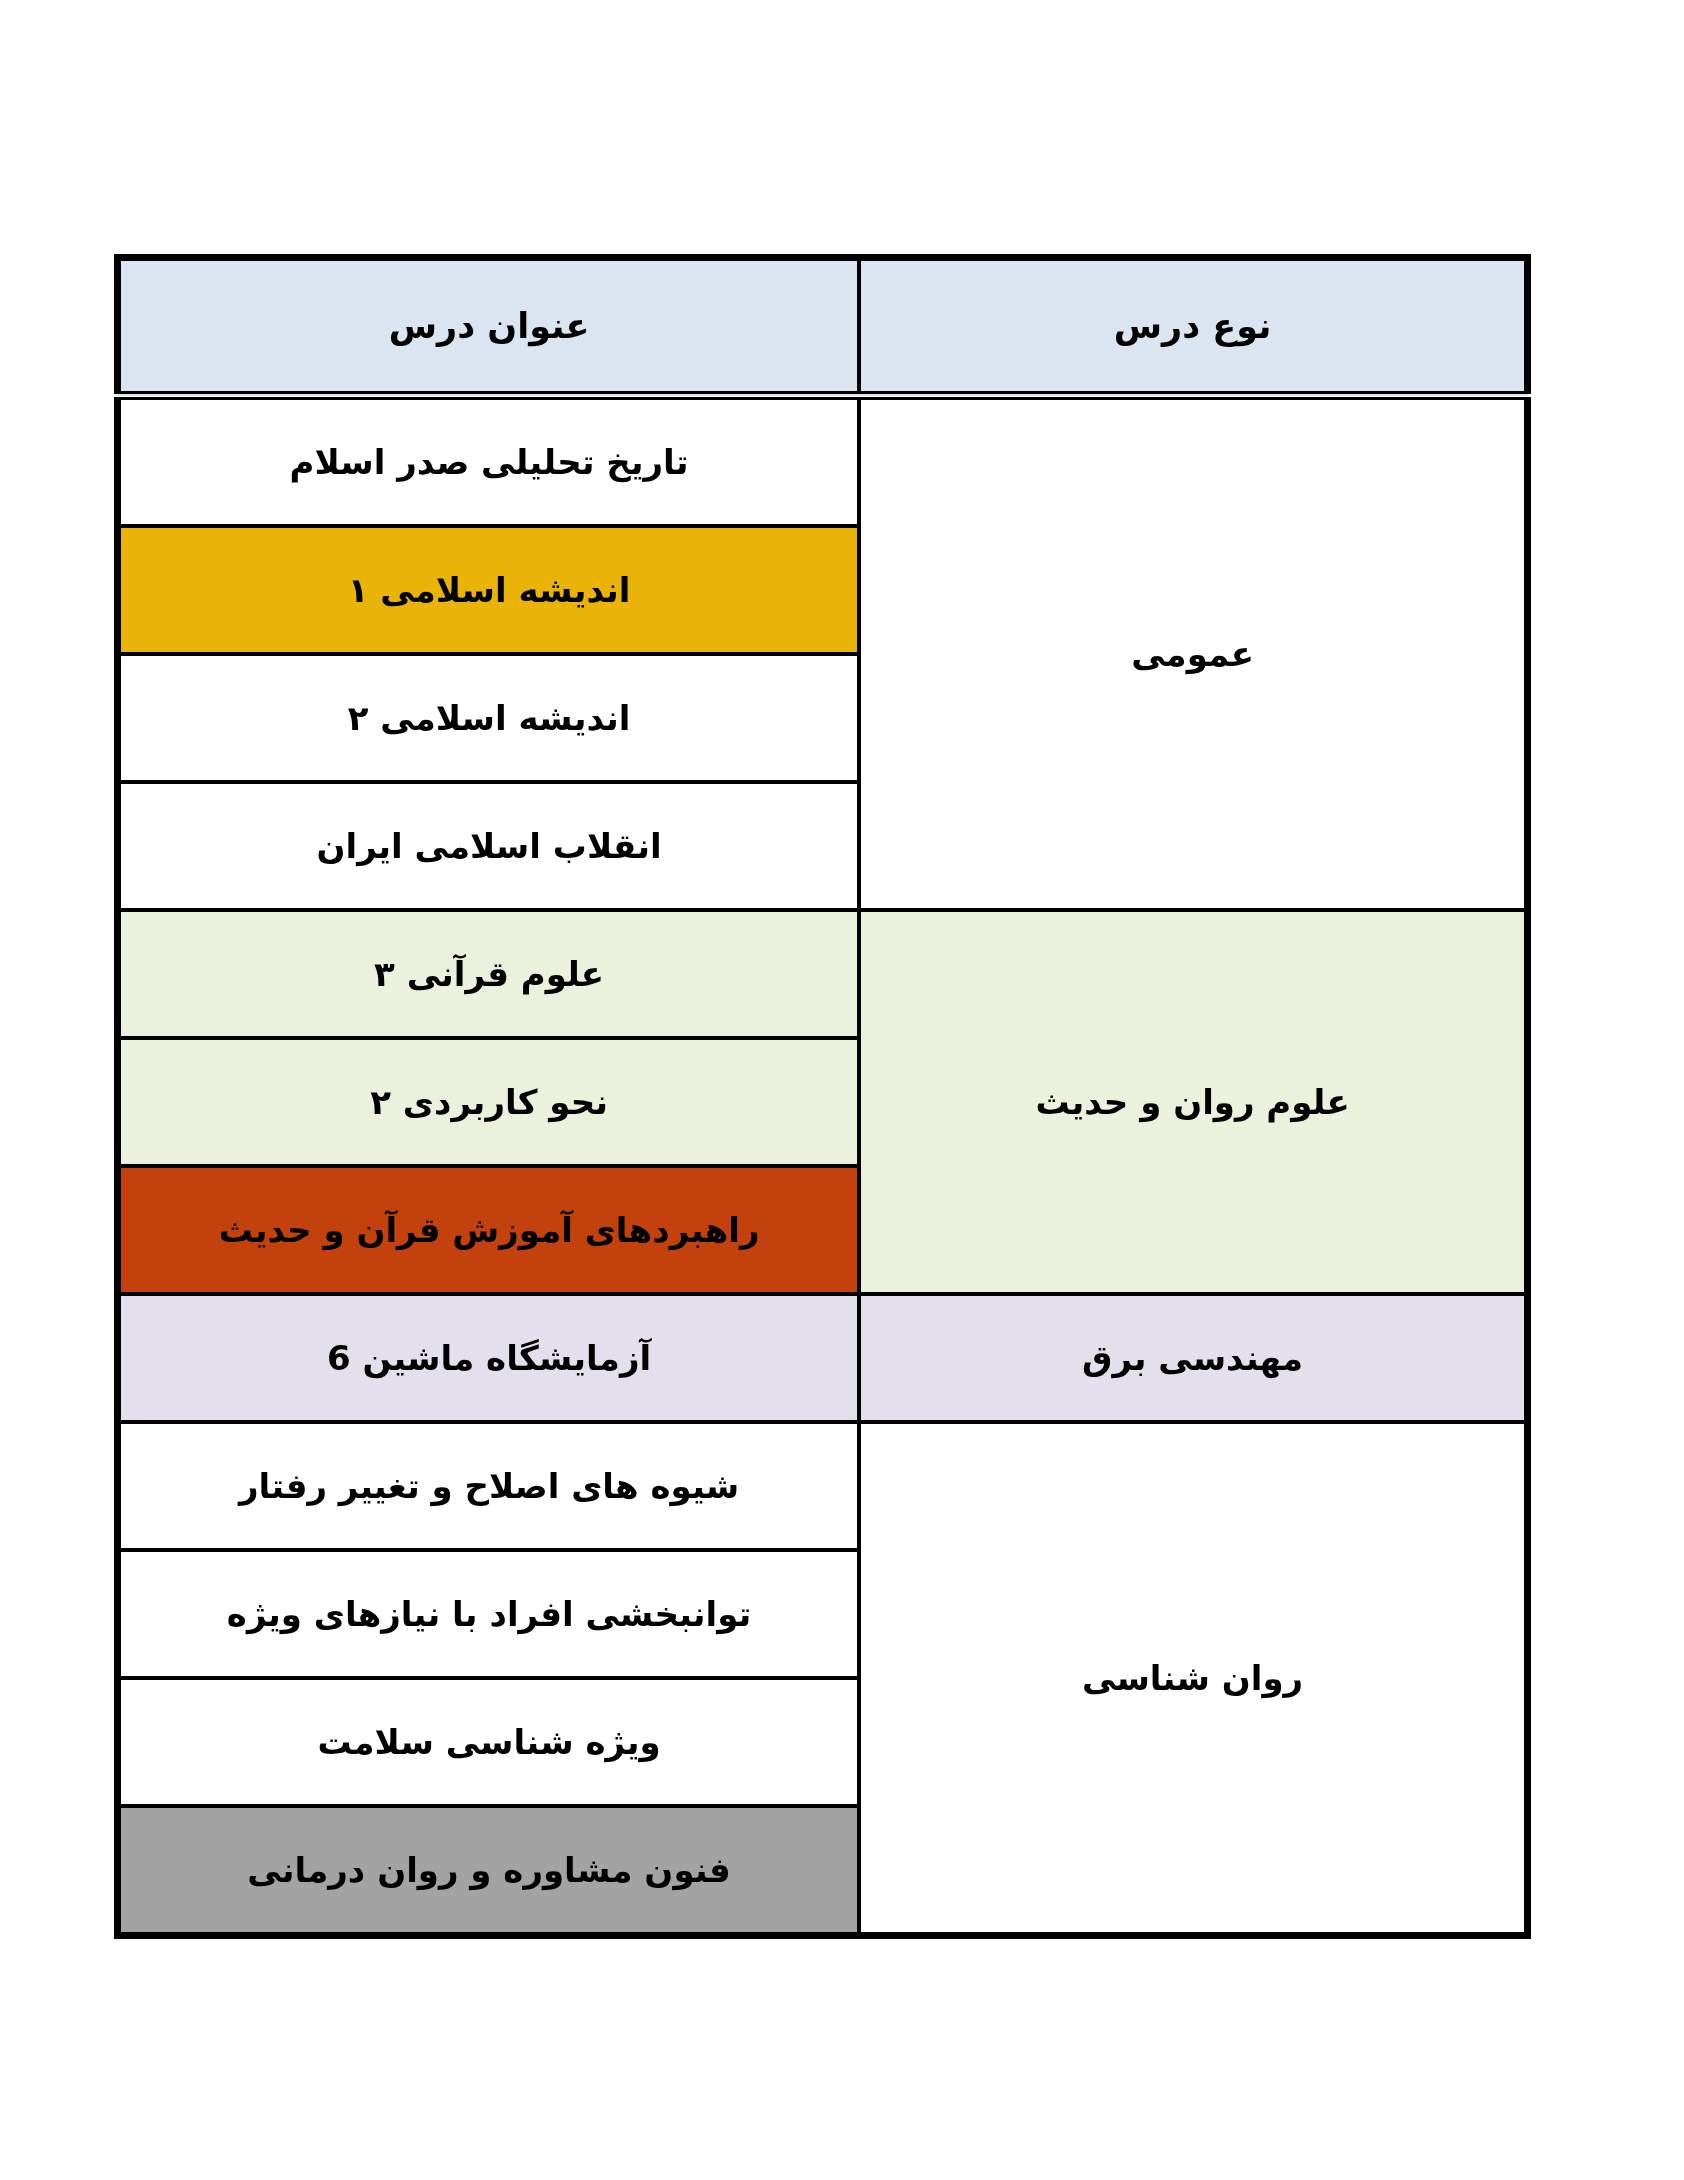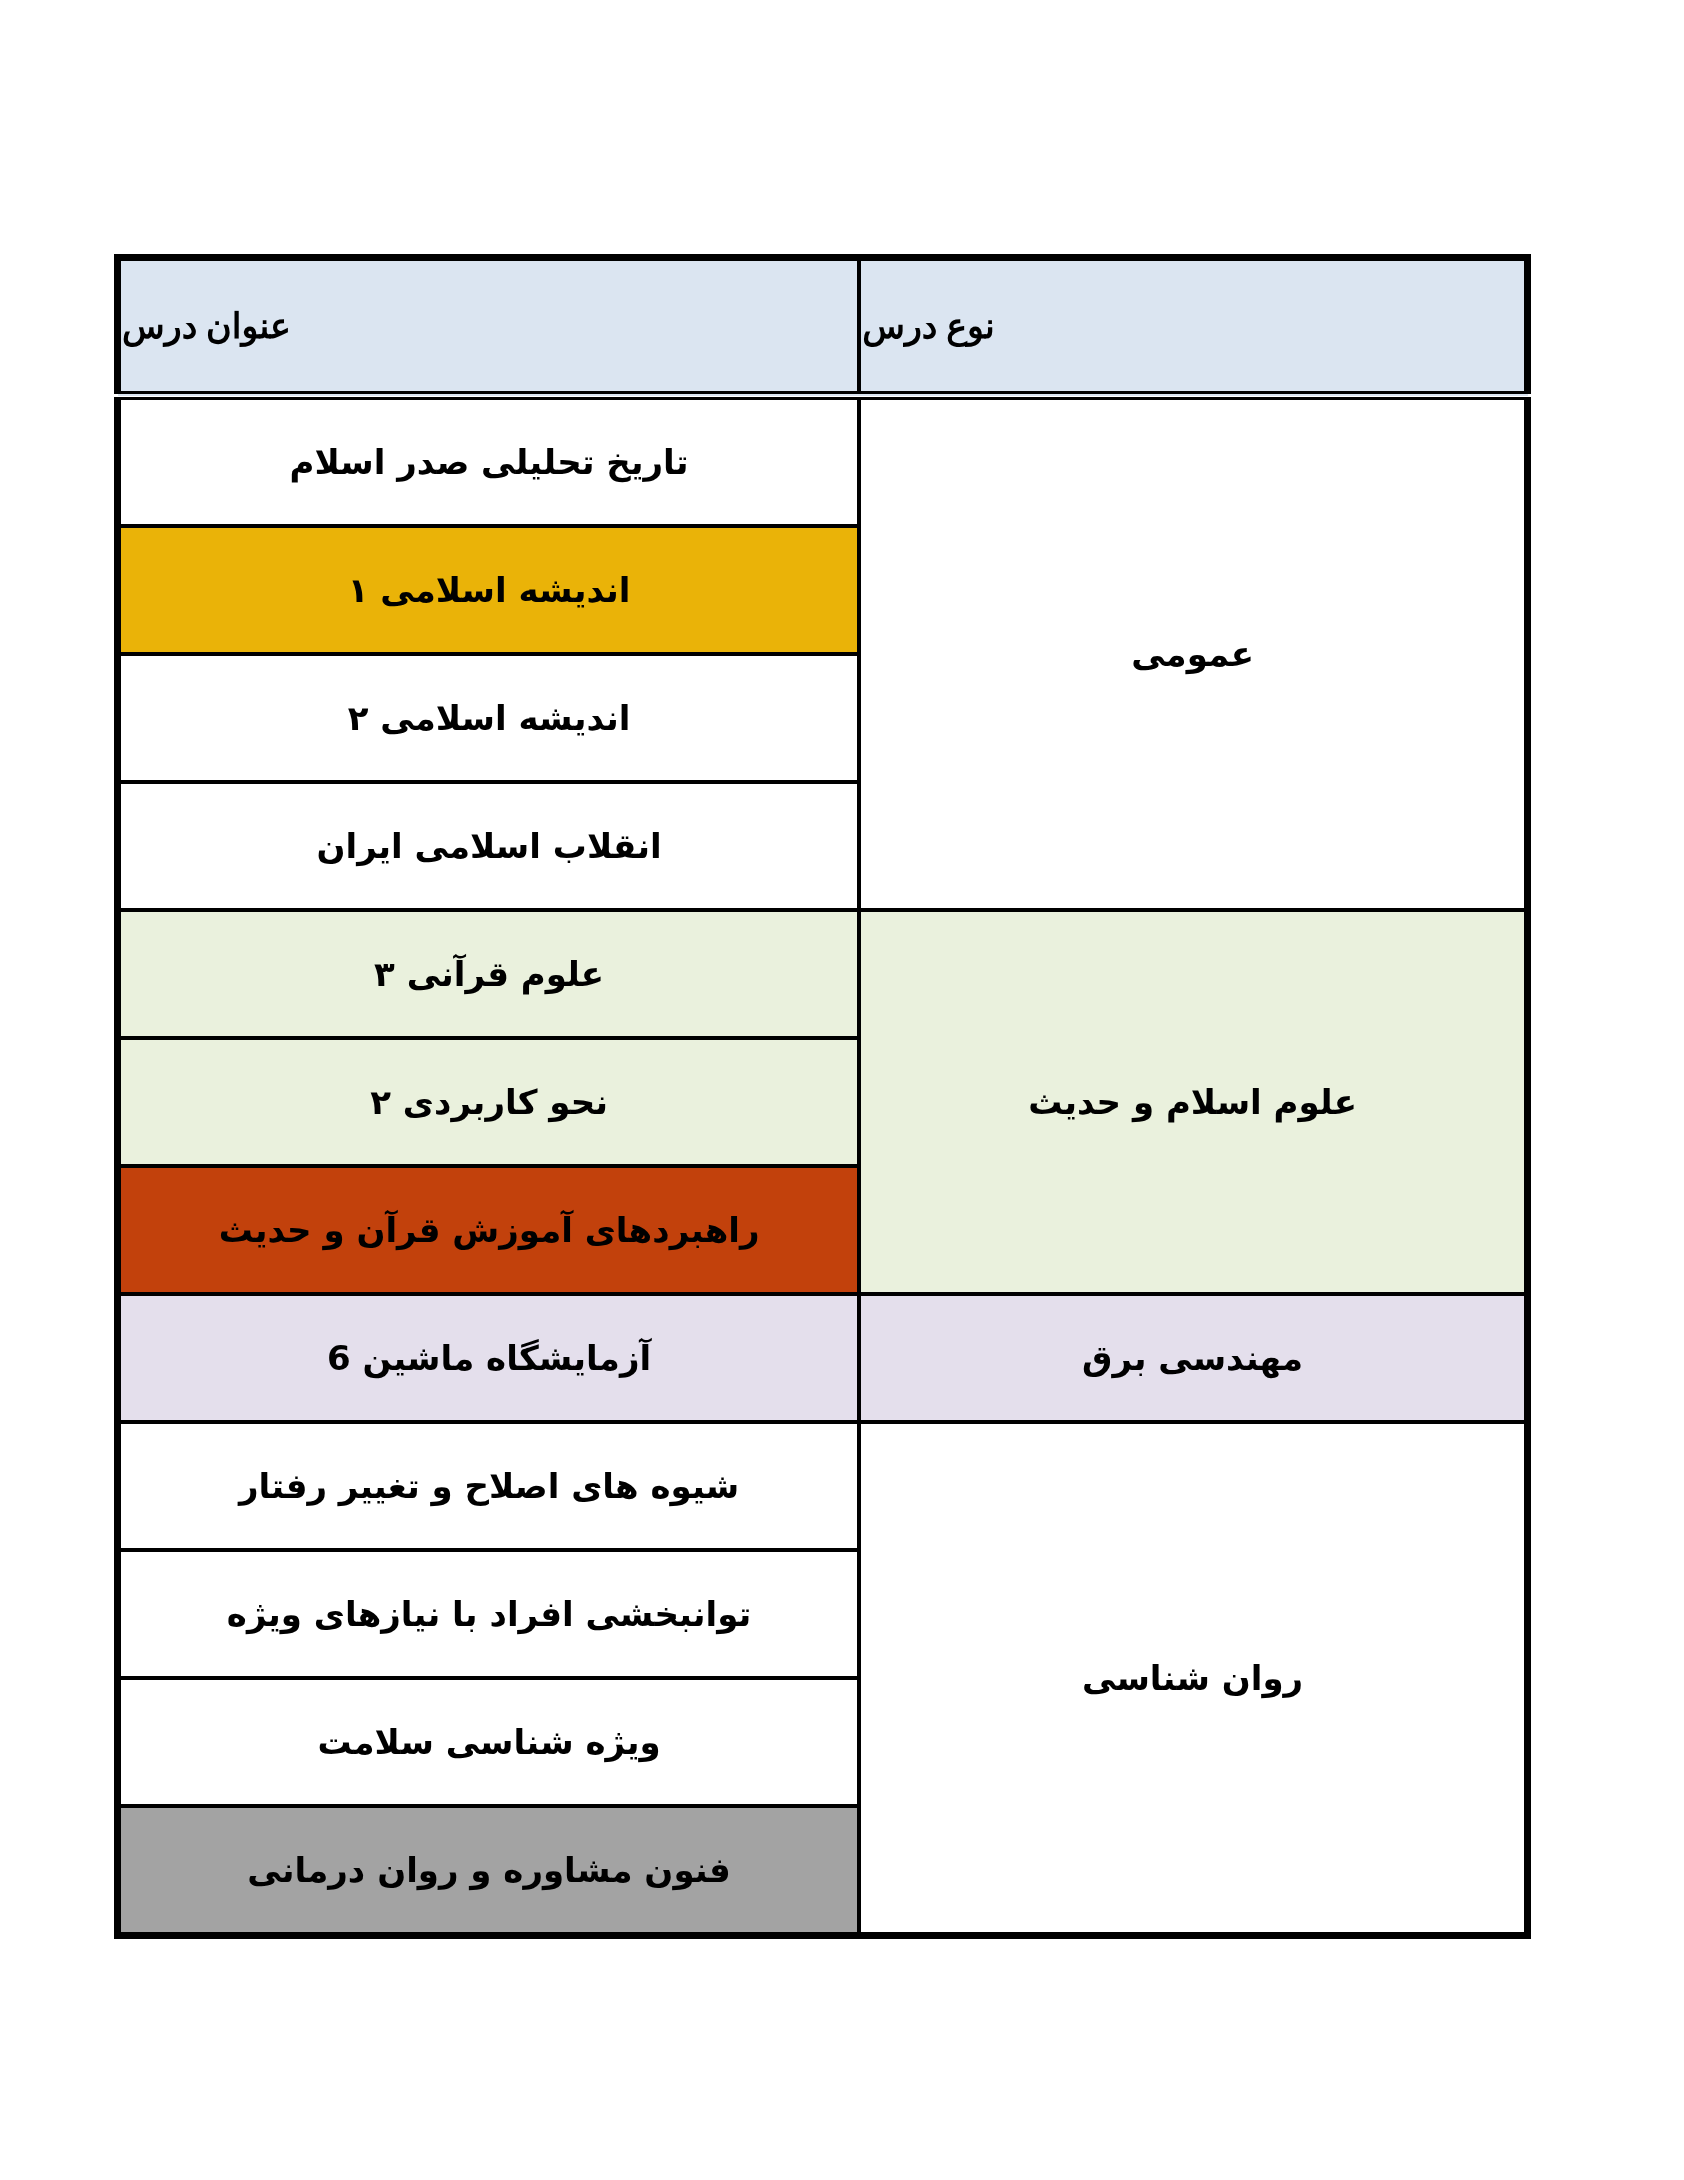--- a/index.html
+++ b/index.html
@@ -45,24 +45,23 @@
   table.courses-table, table.courses-table th, table.courses-table td {
     border: 4.3px solid #000000;
   }
   table.courses-table {
     border-width: 7.7px;
   }
   table.courses-table th {
     height: 128px;
     font-size: 35px;
     font-weight: bold;
-    text-align: left;
+    text-align: center;
     vertical-align: middle;
     border-bottom: 9.4px double #000000;
-    font-family: Liberation Serif, serif;
   }
   table.courses-table td {
     height: 116px;
     font-size: 34px;
     font-weight: bold;
     text-align: center;
     vertical-align: middle;
     padding: 4px 17px;
   }
 </style>
@@ -93,21 +92,21 @@
         <td style="background-color: #eab308;">اندیشه اسلامی ۱</td>
       </tr>
       <tr>
         <td style="background-color: rgb(255, 255, 255);">اندیشه اسلامی ۲</td>
       </tr>
       <tr>
         <td style="background-color: rgb(255, 255, 255);">انقلاب اسلامی ایران</td>
       </tr>
 
       <tr>
-        <td rowspan="3" style="background-color: rgb(234, 241, 221);">علوم اسلام و حدیث</td>
+        <td rowspan="3" style="background-color: rgb(234, 241, 221);">علوم روان و حدیث</td>
         <td style="background-color: rgb(234, 241, 221);">علوم قرآنی ۳</td>
       </tr>
       <tr>
         <td style="background-color: rgb(234, 241, 221);">نحو کاربردی ۲</td>
       </tr>
       <tr>
         <td style="background-color: #c2410c;">راهبردهای آموزش قرآن و حدیث</td>
       </tr>
 
       <tr>

